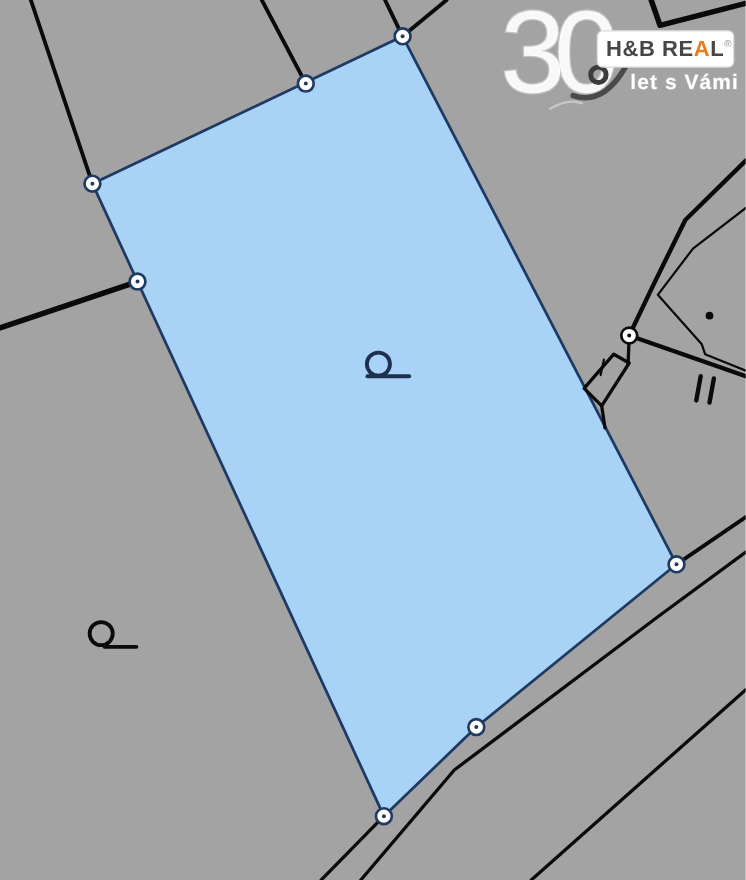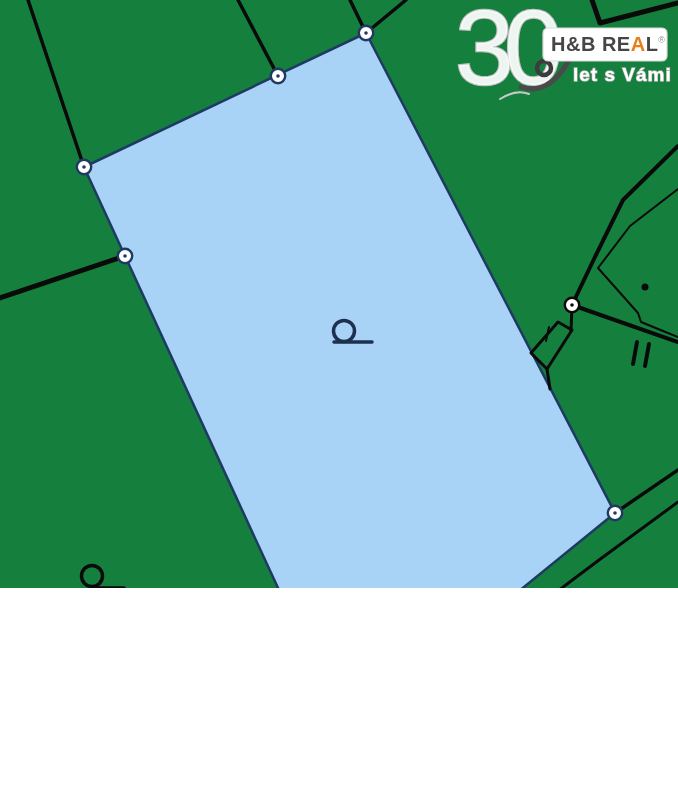--- a/index.html
+++ b/index.html
@@ -1,18 +1,18 @@
 <!DOCTYPE html>
 <html><head>
 <meta charset="utf-8">
 <title>Cadastral map</title>
 <style>
   html,body{margin:0;padding:0;background:#ffffff;}
   .canvas{
-    position:relative;width:678px;height:588px;overflow:hidden;background:#15803d;
+    position:relative;width:678px;height:800px;overflow:hidden;background:#a3a3a3;
     font-family:"Liberation Sans",sans-serif;
   }
   svg{display:block;}
   
   .wm-big{
     font-family:"Liberation Sans",sans-serif;
     font-size:106px;font-weight:400;letter-spacing:-10px;
     fill:rgba(255,255,255,0.92);stroke:#c5c5c5;stroke-width:2.4px;
     paint-order:stroke;
   }

